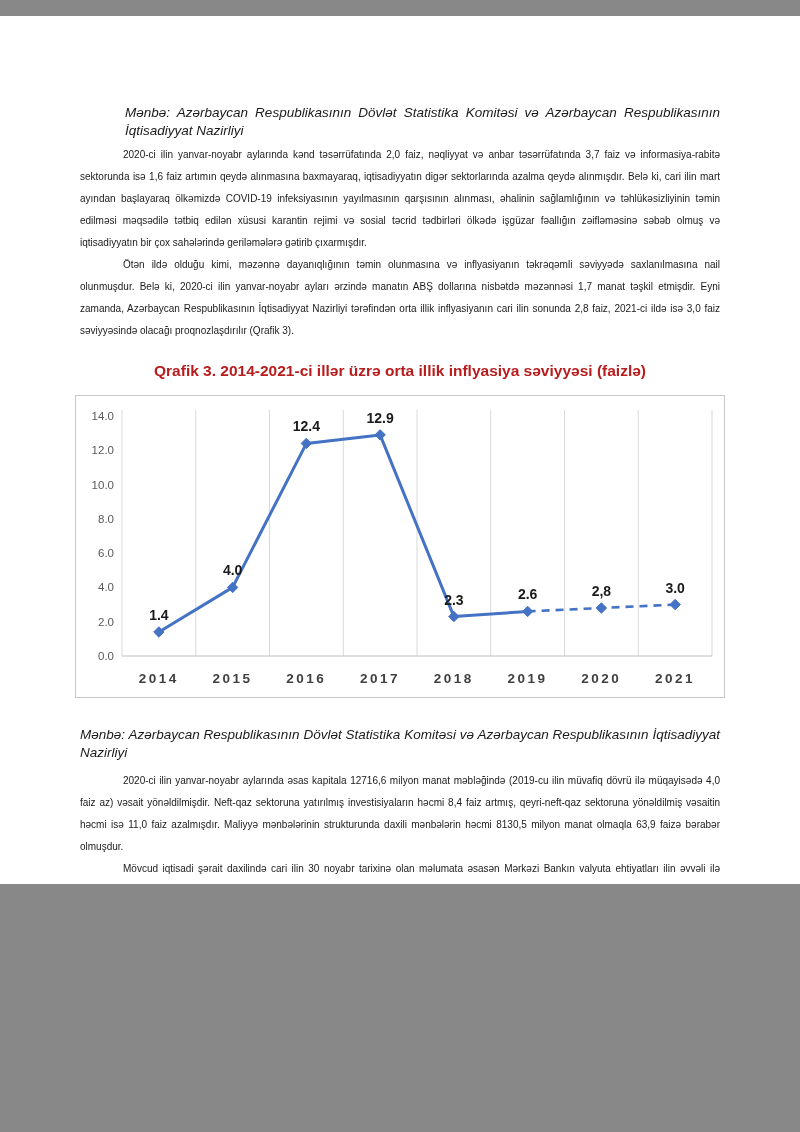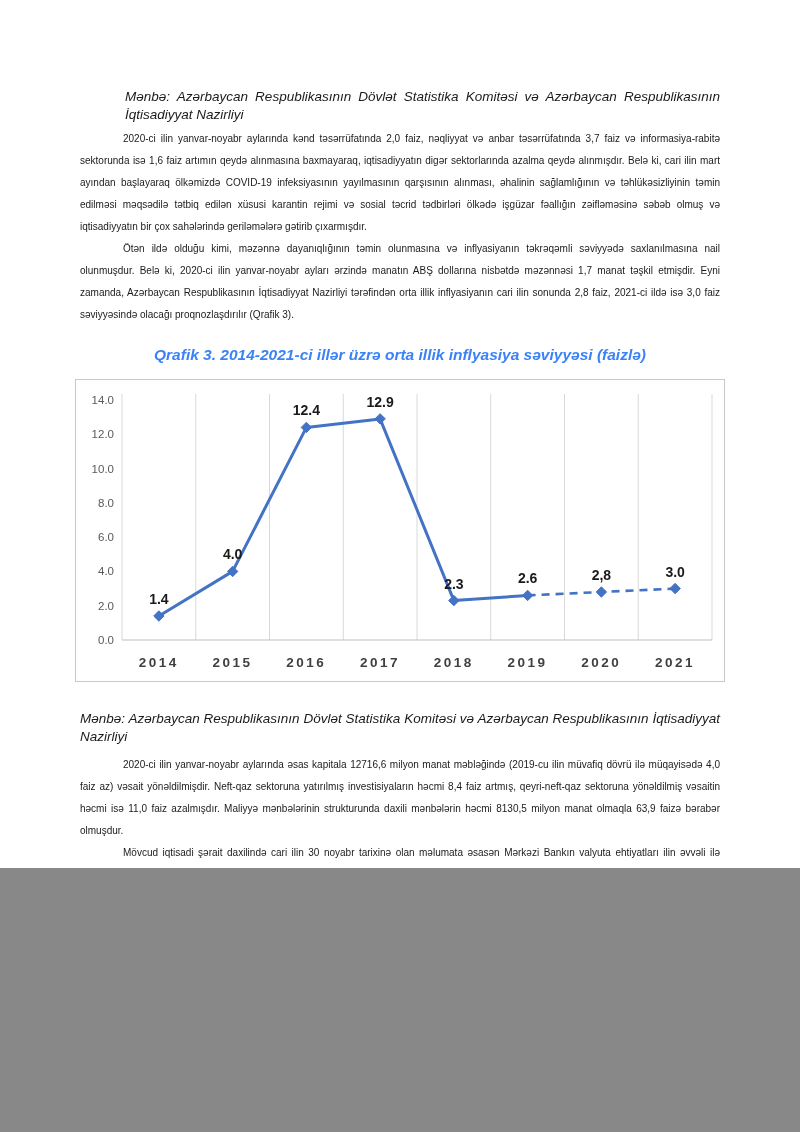--- a/index.html
+++ b/index.html
@@ -1,19 +1,19 @@
 <!DOCTYPE html>
 <html><head>
 <meta charset="utf-8">
 <style>
   html,body{margin:0;padding:0;background:#888;}
   .page{
     position:relative;
     width:800px;height:868px;
-    margin:0 auto;
+    margin:16px auto;
     background:#ffffff;
     box-sizing:border-box;
     padding:88px 80px 0 80px;
     font-family:"Liberation Sans", sans-serif;
     color:#1a1a1a;
     overflow:hidden;
   }
   .note{
     font-style:italic;
     font-size:13.5px;
@@ -55,21 +55,21 @@
 <body>
 
 <div class="page">
 
   <p class="note note-top">Mənbə: Azərbaycan Respublikasının Dövlət Statistika Komitəsi və Azərbaycan Respublikasının İqtisadiyyat Nazirliyi</p>
 
   <p class="para">2020-ci ilin yanvar-noyabr aylarında kənd təsərrüfatında 2,0 faiz, nəqliyyat və anbar təsərrüfatında 3,7 faiz və informasiya-rabitə sektorunda isə 1,6 faiz artımın qeydə alınmasına baxmayaraq, iqtisadiyyatın digər sektorlarında azalma qeydə alınmışdır. Belə ki, cari ilin mart ayından başlayaraq ölkəmizdə COVID-19 infeksiyasının yayılmasının qarşısının alınması, əhalinin sağlamlığının və təhlükəsizliyinin təmin edilməsi məqsədilə tətbiq edilən xüsusi karantin rejimi və sosial təcrid tədbirləri ölkədə işgüzar fəallığın zəifləməsinə səbəb olmuş və iqtisadiyyatın bir çox sahələrində geriləmələrə gətirib çıxarmışdır.</p>
 
   <p class="para">Ötən ildə olduğu kimi, məzənnə dayanıqlığının təmin olunmasına və inflyasiyanın təkrəqəmli səviyyədə saxlanılmasına nail olunmuşdur. Belə ki, 2020-ci ilin yanvar-noyabr ayları ərzində manatın ABŞ dollarına nisbətdə məzənnəsi 1,7 manat təşkil etmişdir. Eyni zamanda, Azərbaycan Respublikasının İqtisadiyyat Nazirliyi tərəfindən orta illik inflyasiyanın cari ilin sonunda 2,8 faiz, 2021-ci ildə isə 3,0 faiz səviyyəsində olacağı proqnozlaşdırılır (Qrafik 3).</p>
 
-  <h3 class="chart-title" style="color: #3b82f6; font-style: italic;">Qrafik 3. 2014-2021-ci illər üzrə orta illik inflyasiya səviyyəsi (faizlə)</h3>
+  <h3 class="chart-title" style="color: #b91c1c;">Qrafik 3. 2014-2021-ci illər üzrə orta illik inflyasiya səviyyəsi (faizlə)</h3>
 
   <div class="chart-box">
     <svg id="chart-svg" width="648" height="301" viewBox="0 0 648 301">
         <line x1="46" y1="14" x2="46" y2="260" stroke="#D9D9D9" stroke-width="1"></line>
         <line x1="119.75" y1="14" x2="119.75" y2="260" stroke="#D9D9D9" stroke-width="1"></line>
         <line x1="193.5" y1="14" x2="193.5" y2="260" stroke="#D9D9D9" stroke-width="1"></line>
         <line x1="267.25" y1="14" x2="267.25" y2="260" stroke="#D9D9D9" stroke-width="1"></line>
         <line x1="341" y1="14" x2="341" y2="260" stroke="#D9D9D9" stroke-width="1"></line>
         <line x1="414.75" y1="14" x2="414.75" y2="260" stroke="#D9D9D9" stroke-width="1"></line>
         <line x1="488.5" y1="14" x2="488.5" y2="260" stroke="#D9D9D9" stroke-width="1"></line>

